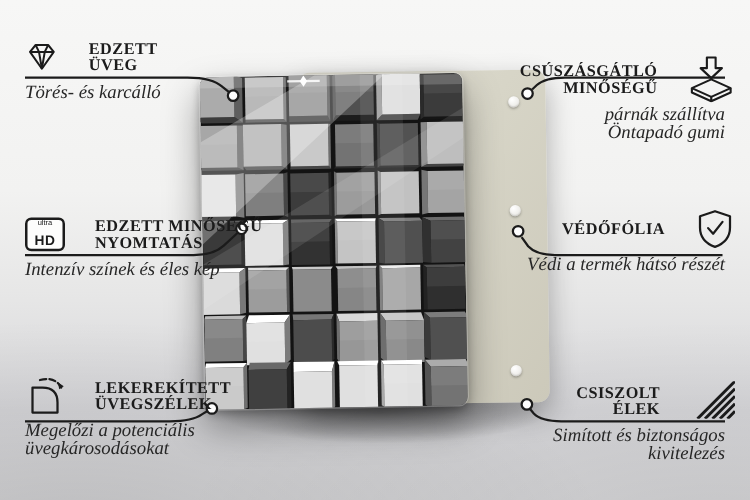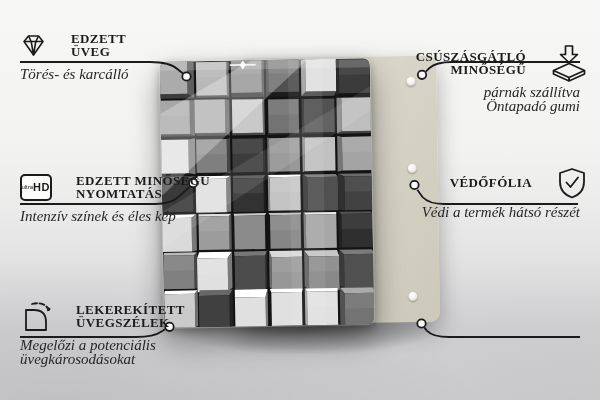--- a/index.html
+++ b/index.html
@@ -38,21 +38,21 @@
   .feature.left{left:20px;text-align:left;}
   .feature.right{right:12px;text-align:right;}
   .head{display:flex;align-items:center;gap:24px;height:34px;}
   .feature.right .head{justify-content:flex-end;}
   .title{font-weight:bold;font-size:13px;line-height:13.5px;letter-spacing:0.4px;color:#1b1b1b;white-space:nowrap;}
   .sub{font-size:15px;line-height:13.5px;color:#262626;margin-top:6px;white-space:nowrap;font-style:italic;}
   .feature.right .sub{margin-right:8px;}
   .icon{display:inline-flex;align-items:center;justify-content:center;flex:0 0 auto;}
   .hd-badge{
     width:28px;height:23px;border:2px solid #1b1b1b;border-radius:5px;
-    display:flex;flex-direction:row;align-items:center;justify-content:flex-end;
+    display:flex;flex-direction:column;align-items:center;justify-content:space-between;
     font-family:"Liberation Sans",sans-serif;color:#1b1b1b;background:#fdfdfc;
   }
   .hd-badge .hd-top{font-size:6px;line-height:6px;}
   .hd-badge .hd-main{font-size:11px;line-height:11px;font-weight:bold;letter-spacing:0.5px;}
 </style>
 </head>
 <body>
 
 <div class="canvas">
 
@@ -320,14 +320,31 @@
         <div>LEKEREKÍTETT</div>
         <div>ÜVEGSZÉLEK</div>
       </div>
     </div>
     <div class="sub">
       <div>Megelőzi a potenciális</div>
       <div>üvegkárosodásokat</div>
     </div>
   </div>
 
+  <div class="feature right" style="top:303px;">
+    <div class="head">
+      <div class="title">
+        <div>CSISZOLT</div>
+        <div>ÉLEK</div>
+      </div>
+      <span class="icon" style="width:36px">
+        <svg width="36" height="30" viewBox="0 0 36 30" fill="none" stroke="#1b1b1b" stroke-width="2.4" stroke-linecap="butt">
+          <path d="M30 30 L36 24 M24 30 L36 18 M18 30 L36 12 M12 30 L36 6 M6 30 L36 0"></path>
+        </svg>
+      </span>
+    </div>
+    <div class="sub">
+      <div>Simított és biztonságos</div>
+      <div>kivitelezés</div>
+    </div>
+  </div>
 
 </div>
 
 </body></html>

